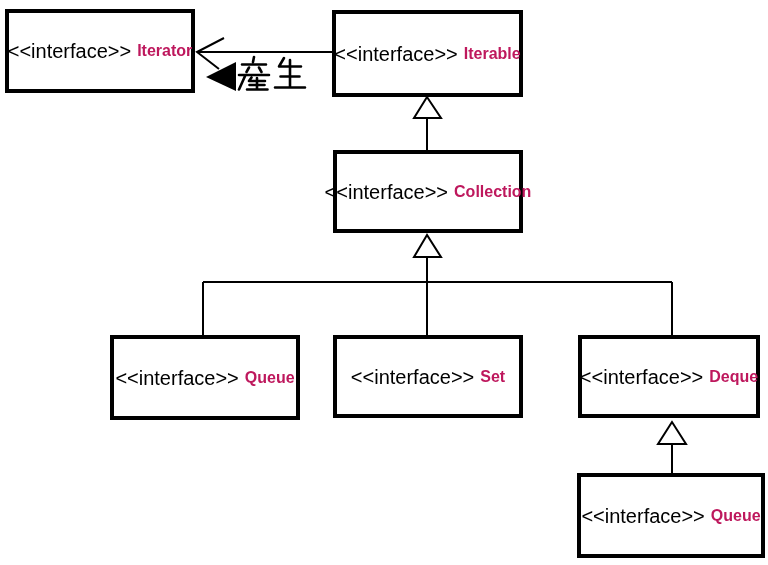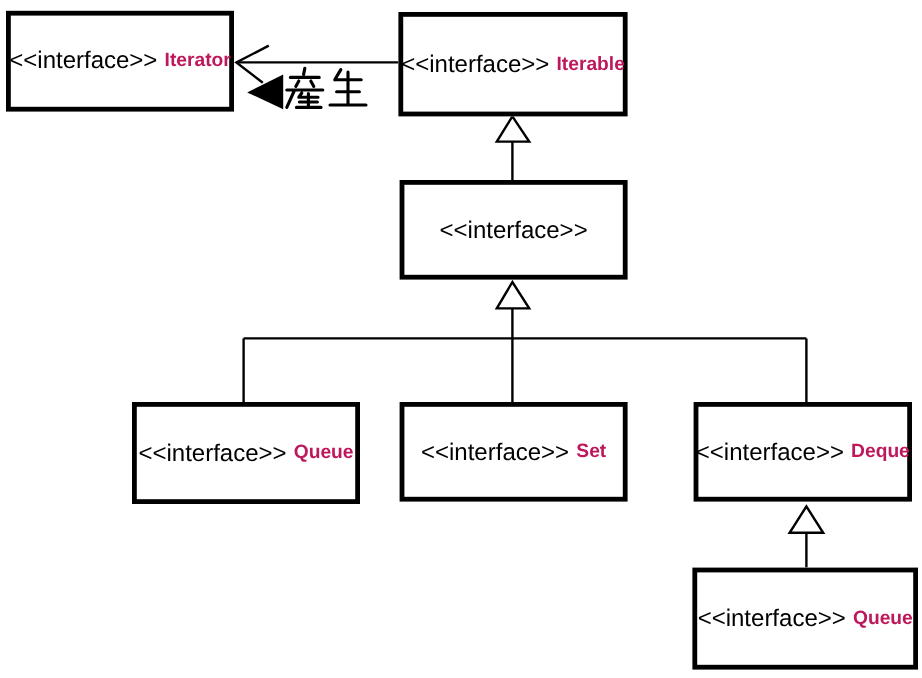--- a/index.html
+++ b/index.html
@@ -86,20 +86,21 @@
     <span class="name">Iterator</span>
   </div>
 
   <div class="node" style="left:332px; top:10px; width:191px; height:87px;">
     <span class="stereotype">&lt;&lt;interface&gt;&gt;</span>
     <span class="name">Iterable</span>
   </div>
 
   <div class="node" style="left:333px; top:150px; width:190px; height:83px;">
     <span class="stereotype">&lt;&lt;interface&gt;&gt;</span>
+    <span class="name">Collection</span>
   </div>
 
   <div class="node" style="left:110px; top:335px; width:190px; height:85px;">
     <span class="stereotype">&lt;&lt;interface&gt;&gt;</span>
     <span class="name">Queue</span>
   </div>
 
   <div class="node" style="left:333px; top:335px; width:190px; height:83px;">
     <span class="stereotype">&lt;&lt;interface&gt;&gt;</span>
     <span class="name">Set</span>

